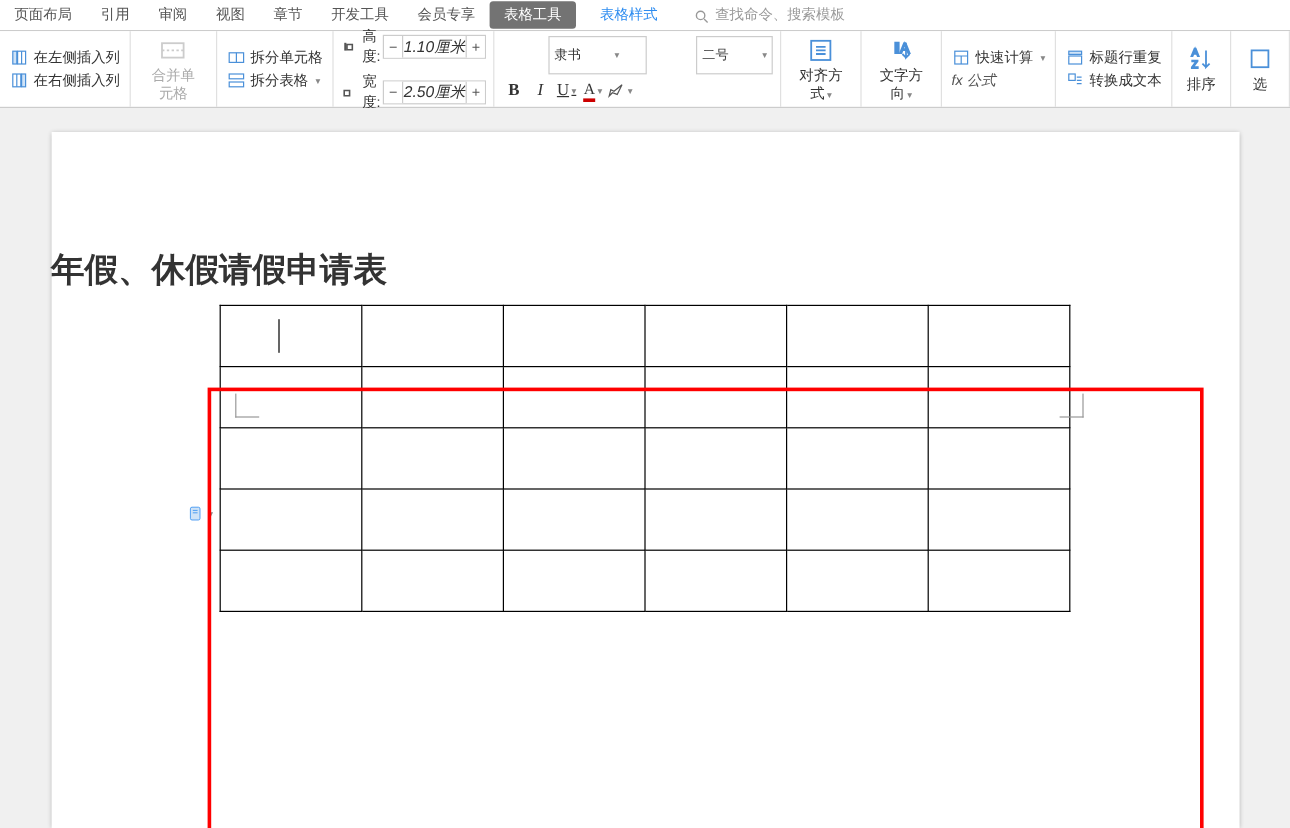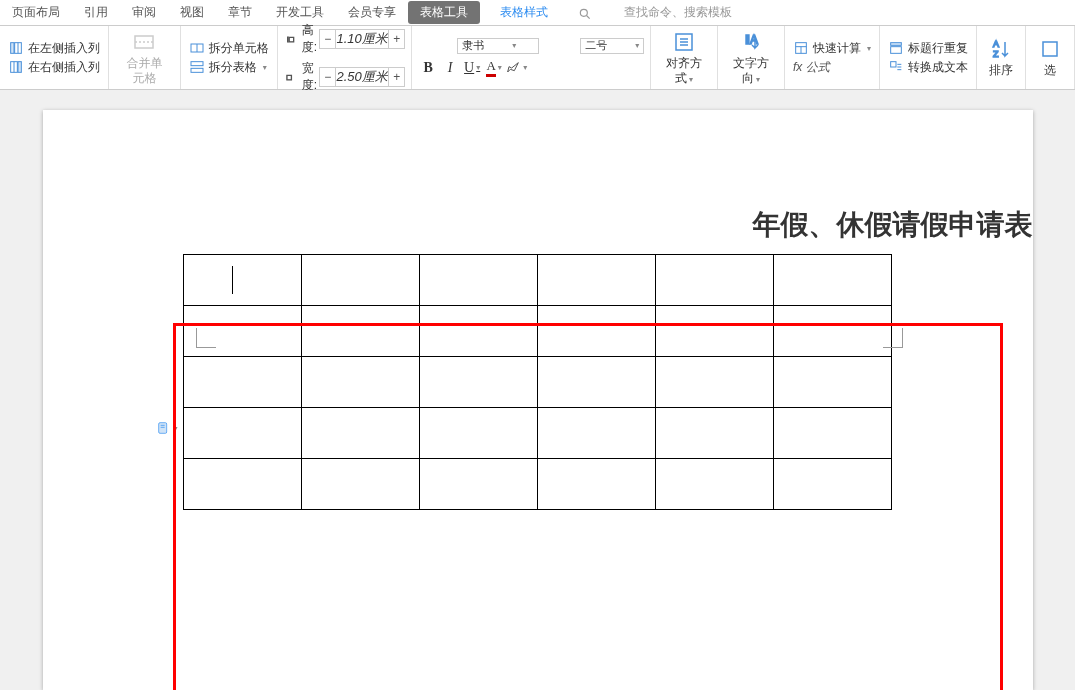--- a/index.html
+++ b/index.html
@@ -2,49 +2,49 @@
 <html><head>
 <meta charset="utf-8">
 <style>
 * { box-sizing: border-box; margin: 0; padding: 0; }
 body { font-family: "Microsoft YaHei", sans-serif; font-size: 12px; color: #333; background: #fff; width: 1075px; height: 690px; overflow: hidden; }
 
 .tabs { display: flex; align-items: center; height: 26px; border-bottom: 1px solid #ccc; padding-left: 0; gap: 0; }
 .tab { padding: 4px 12px; cursor: pointer; color: #555; }
 .tab.active { background: #737373; color: #fff; border-radius: 3px; padding: 3px 12px; text-align: right; }
 .tab.style-link { color: #2d8cf0; margin-left: 8px; }
-.search-box { display: flex; align-items: flex-end; margin-left: 18px; color: #999; gap: 28px; }
+.search-box { display: flex; align-items: flex-end; margin-left: 18px; color: #999; }
 .search-box svg { width: 14px; height: 14px; margin-right: 4px; }
 
 .ribbon { display: flex; height: 64px; border-bottom: 1px solid #ccc; background: #fff; }
 .group { display: flex; flex-direction: column; justify-content: center; padding: 2px 6px; border-right: 1px solid #e0e0e0; }
 .hstack { display: flex; flex-direction: row; align-items: center; gap: 2px; }
 .btn-line { display: flex; align-items: center; gap: 4px; cursor: pointer; padding: 1px 2px; white-space: nowrap; }
 .btn-big { display: flex; flex-direction: column; align-items: center; justify-content: center; gap: 2px; cursor: pointer; padding: 2px 6px; text-align: center; line-height: 1.2; }
 .dd { font-size: 8px; color: #888; margin-left: 2px; }
 
 .spin { display: flex; align-items: center; border: 1px solid #ccc; height: 20px; }
 .spin button { width: 16px; height: 18px; border: none; background: #fff; cursor: pointer; font-size: 12px; color: #555; }
 .spin button:first-child { border-right: 1px solid #ccc; }
 .spin button:last-child { border-left: 1px solid #ccc; }
 .spin .val { width: 52px; text-align: center; font-size: 13px; font-style: italic; }
 
-.combo { display: flex; align-items: center; border: 1px solid #ccc; height: 16px; padding: 0 4px; cursor: pointer; background: #fff; margin-left: 39px; }
+.combo { display: flex; align-items: center; border: 1px solid #ccc; height: 32px; padding: 0 4px; cursor: pointer; background: #fff; margin-left: 39px; }
 .combo .val { min-width: 48px; font-size: 11px; }
 
 .iconbtn { width: 20px; height: 20px; display: flex; align-items: center; justify-content: center; cursor: pointer; border: 1px solid transparent; }
 .bold { font-weight: bold; font-family: "Times New Roman"; font-size: 14px; }
 .italic { font-style: italic; font-family: "Times New Roman"; font-size: 14px; }
 .underline { text-decoration: underline; font-family: "Times New Roman"; font-size: 14px; }
 
 .canvas { background: #f0f0f0; padding-top: 20px; display: flex; justify-content: center; height: calc(690px - 26px - 64px); position: relative; }
 .page { width: 990px; background: #fff; box-shadow: 0 1px 4px rgba(0,0,0,0.3); position: relative; padding-top: 96px; }
 .redbox { position: absolute; left: 130px; top: 213px; width: 830px; height: 417px; border: 3px solid #ff0000; pointer-events: none; }
 
-.doc-title { text-align: right; font-family: KaiTi, STKaiti, serif; font-size: 28px; font-weight: bold; margin-bottom: 10px; }
+.doc-title { text-align: left; font-family: KaiTi, STKaiti, serif; font-size: 28px; font-weight: bold; margin-bottom: 10px; }
 .doc-table { margin: 0 auto; border-collapse: collapse; }
 .doc-table td { border: 1px solid #000; width: 118px; height: 51px; }
 .cursor { display: inline-block; width: 1px; height: 28px; background: #000; margin-left: 48px; vertical-align: middle; }
 
 .corner { position: absolute; width: 20px; height: 20px; }
 .corner.tl { left: 153px; top: 218px; border-left: 1px solid #999; border-bottom: 1px solid #999; }
 .corner.tr { right: 130px; top: 218px; border-right: 1px solid #999; border-bottom: 1px solid #999; }
 
 .gutter-icon { position: absolute; left: 113px; top: 310px; display: flex; align-items: center; color: #2d8cf0; }
 .gutter-icon svg { width: 16px; height: 16px; }

